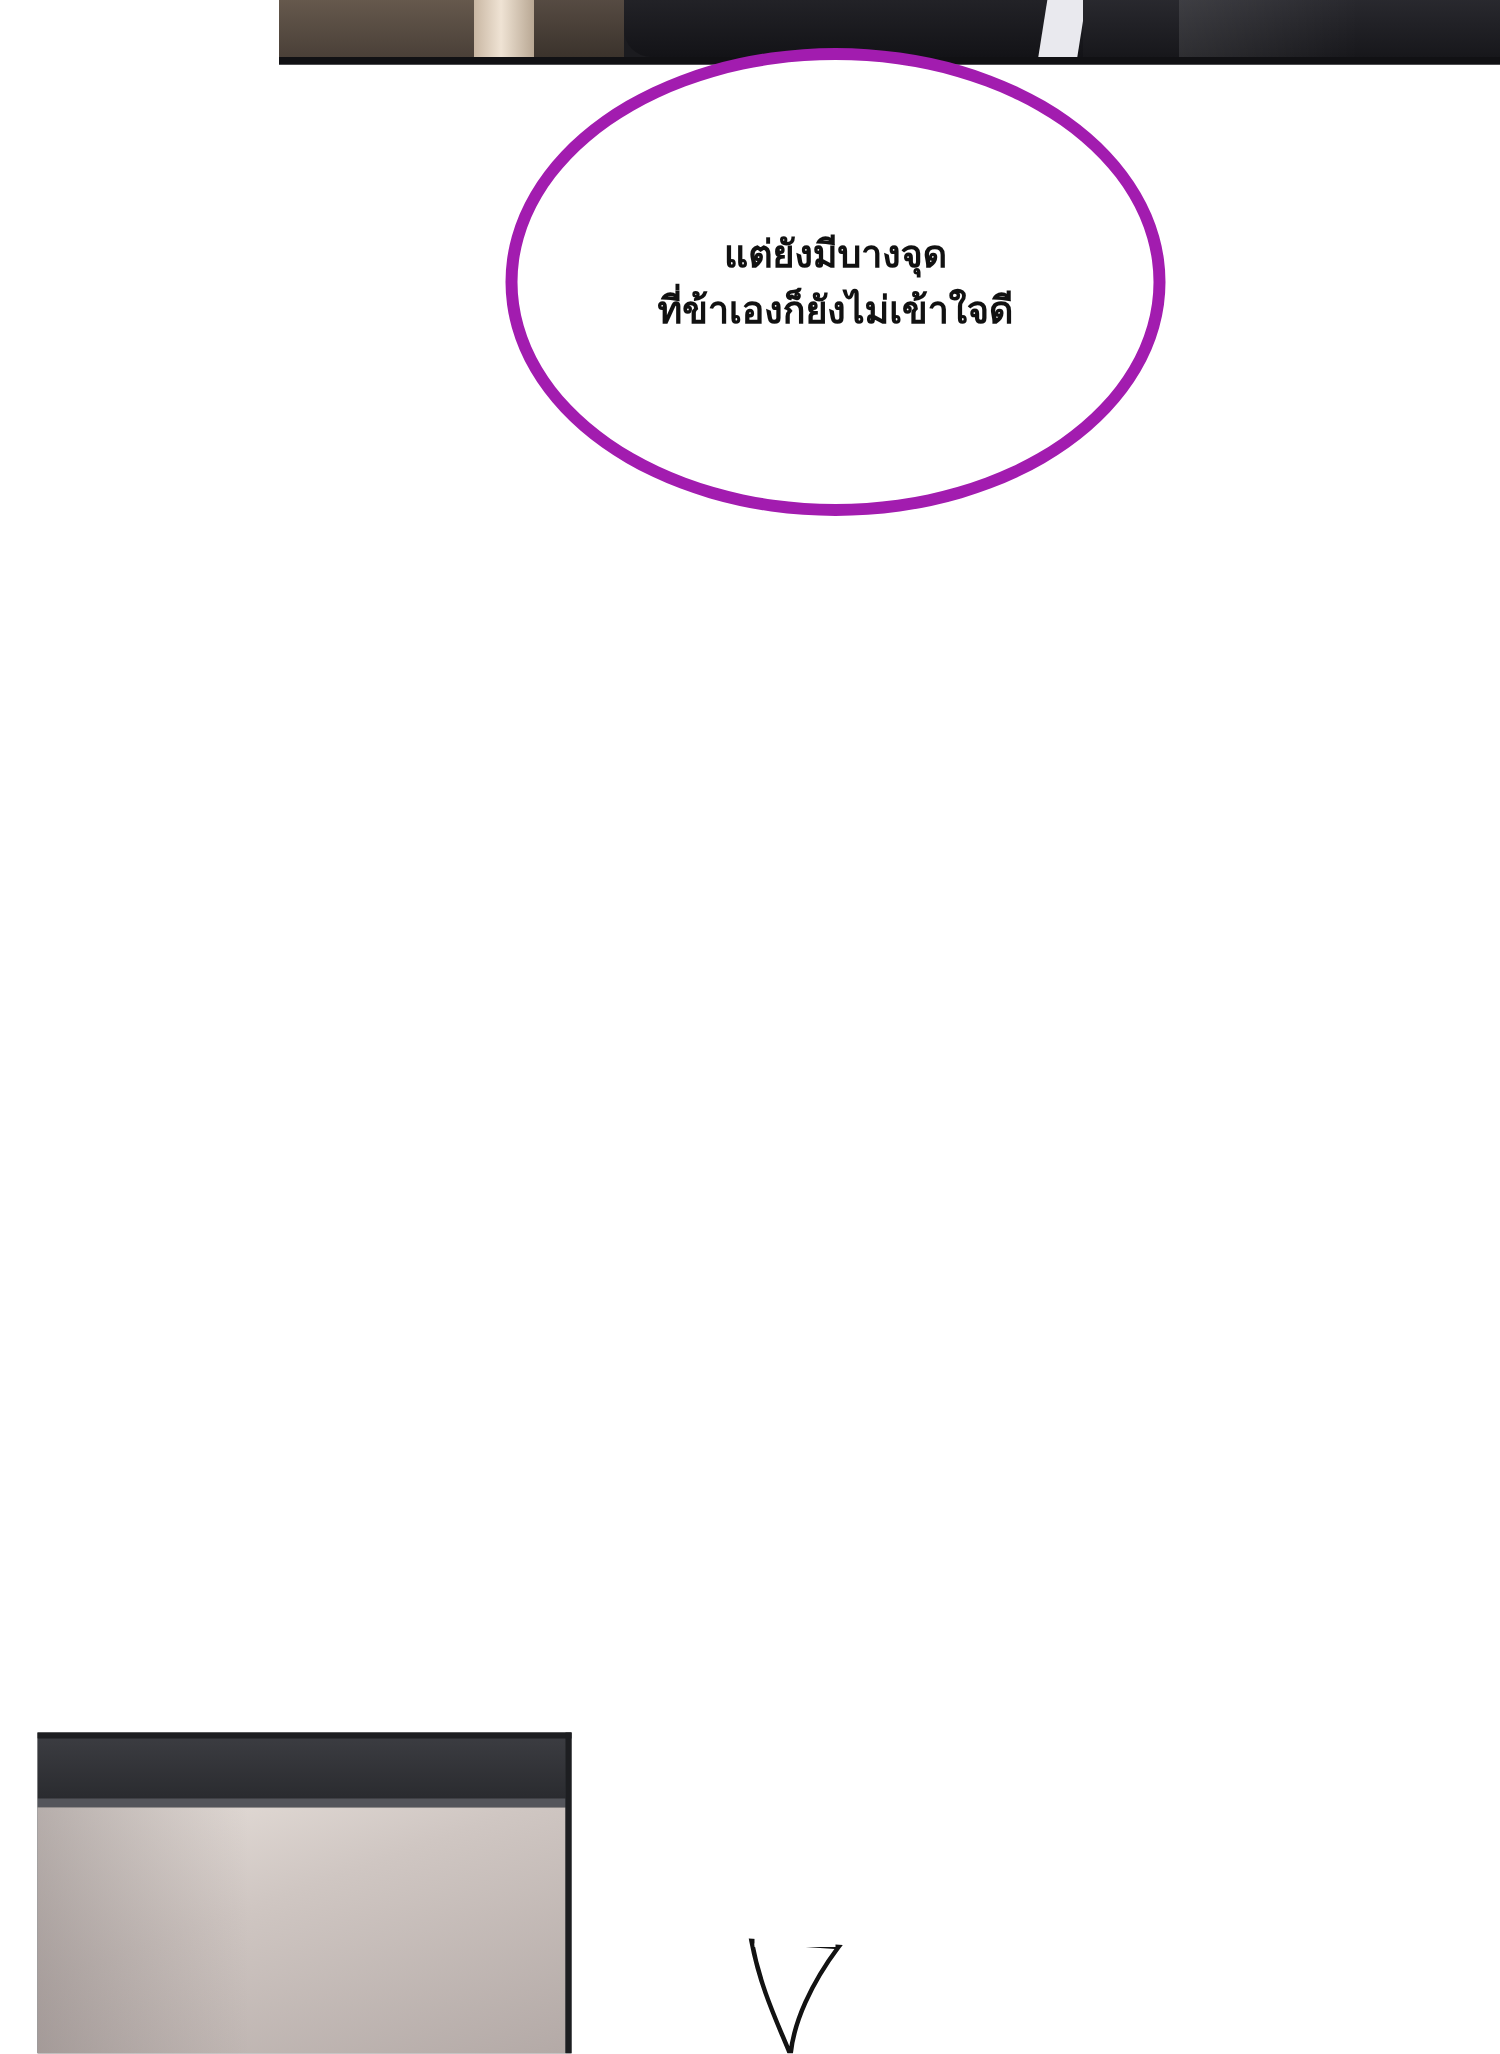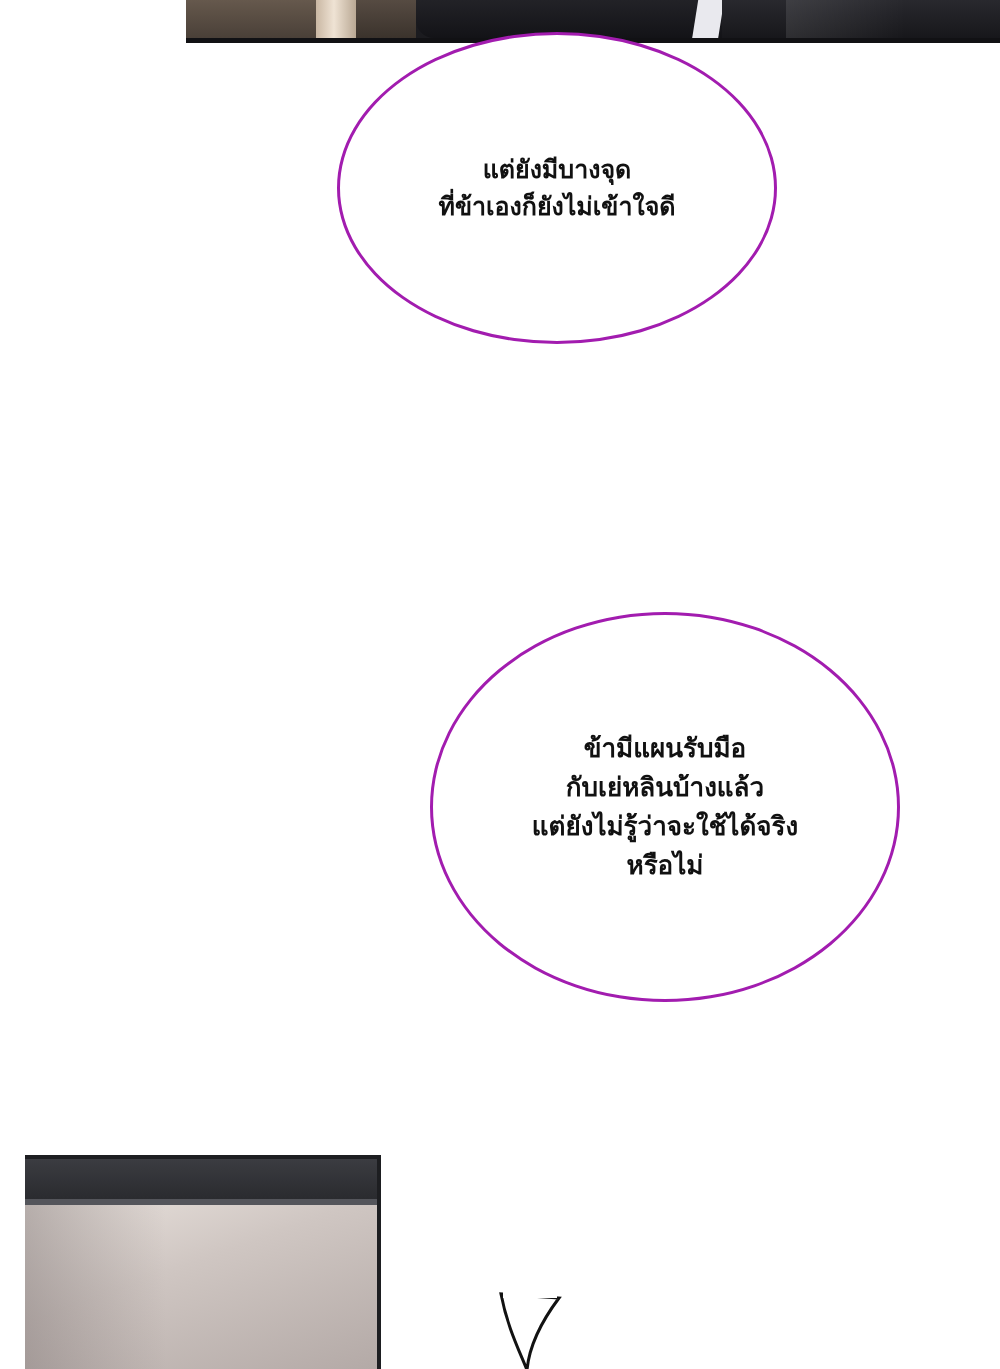--- a/index.html
+++ b/index.html
@@ -108,21 +108,21 @@
     position: absolute;
     left: 0; top: 46px;
     width: 40%; height: 168px;
     background: linear-gradient(90deg, rgba(120,110,110,0.45), rgba(120,110,110,0));
   }
 
   
   .bubble {
     position: absolute;
     background: #ffffff;
-    border: 3px solid #a21caf;
+    border: 8px solid #a21caf;
     border-radius: 50%;
     display: flex;
     align-items: center;
     justify-content: center;
     box-sizing: border-box;
     z-index: 5;
   }
   .bubble .text {
     text-align: center;
     color: #111111;
@@ -188,26 +188,20 @@
     <div class="bar-line"></div>
     <div class="floor"></div>
     <div class="floor-shade"></div>
   </div>
 
   <div class="bubble" id="bubble-1">
     <div class="text">แต่ยังมีบางจุด
 ที่ข้าเองก็ยังไม่เข้าใจดี</div>
   </div>
 
-  <div class="bubble" id="bubble-2">
-    <div class="text">ข้ามีแผนรับมือ
-กับเย่หลินบ้างแล้ว
-แต่ยังไม่รู้ว่าจะใช้ได้จริง
-หรือไม่</div>
-  </div>
 
 
   <div class="tail">
     <svg width="70" height="80" viewBox="0 0 70 80">
       <path d="M4 2 C 10 34, 22 58, 30 78 C 32 56, 44 30, 62 6 Z" fill="#ffffff" stroke="#121212" stroke-width="3"></path>
       <rect x="6" y="0" width="54" height="6" fill="#ffffff"></rect>
     </svg>
   </div>
 
 </div>

